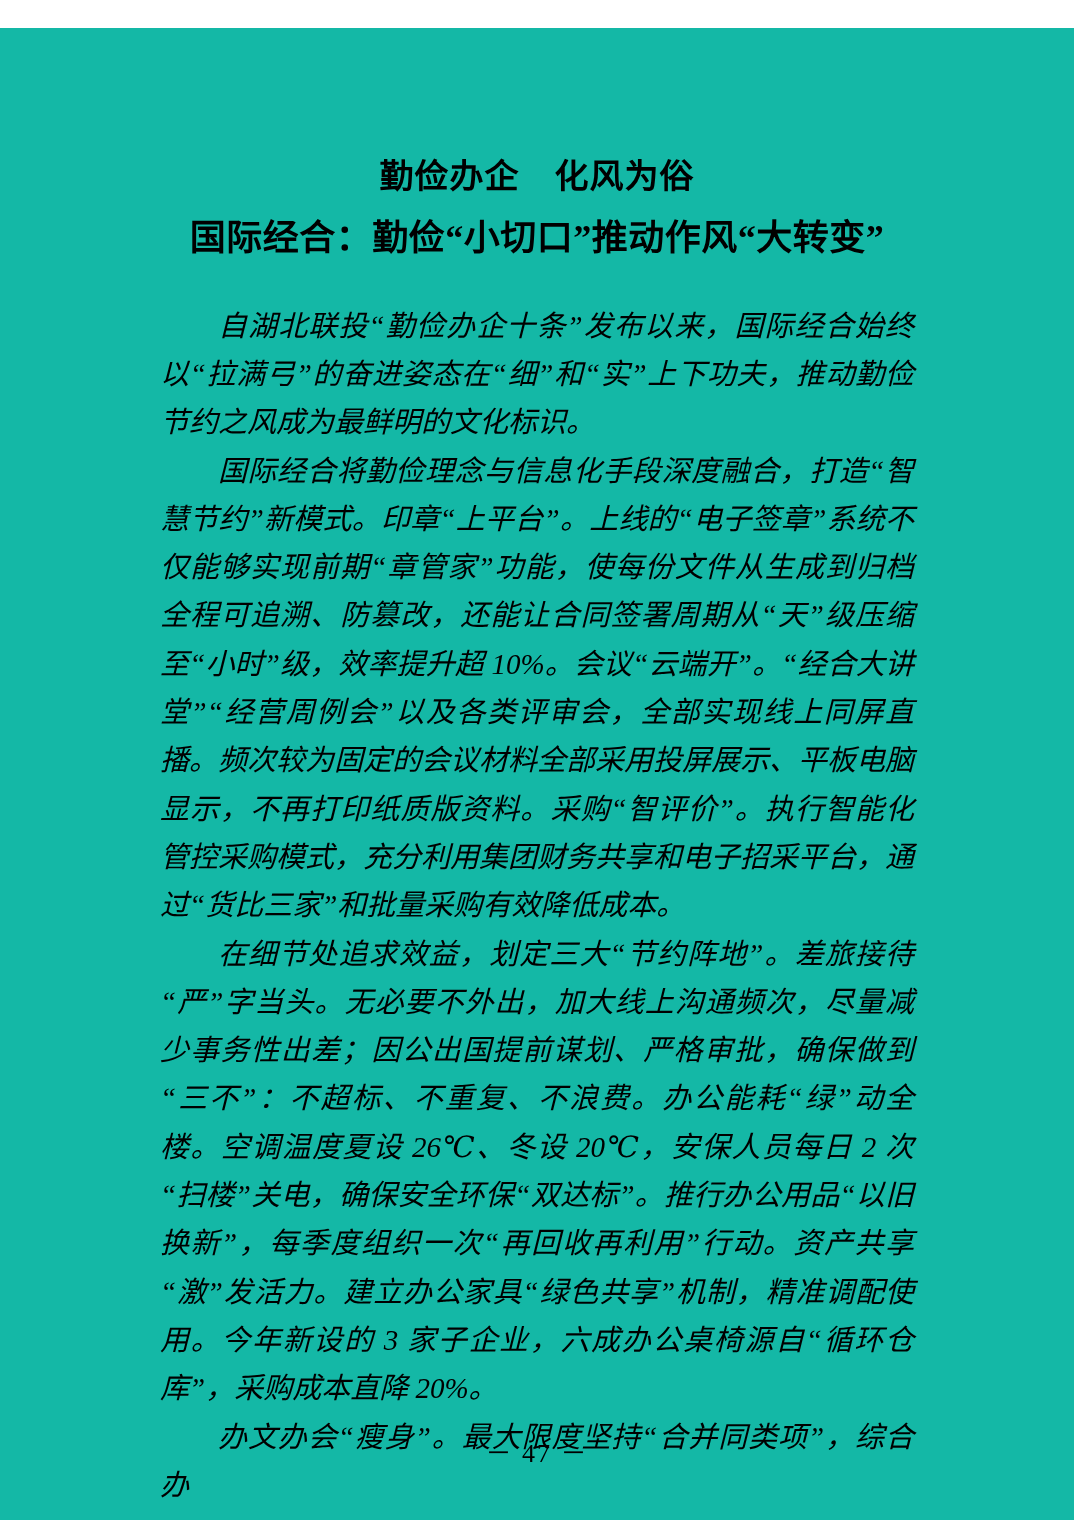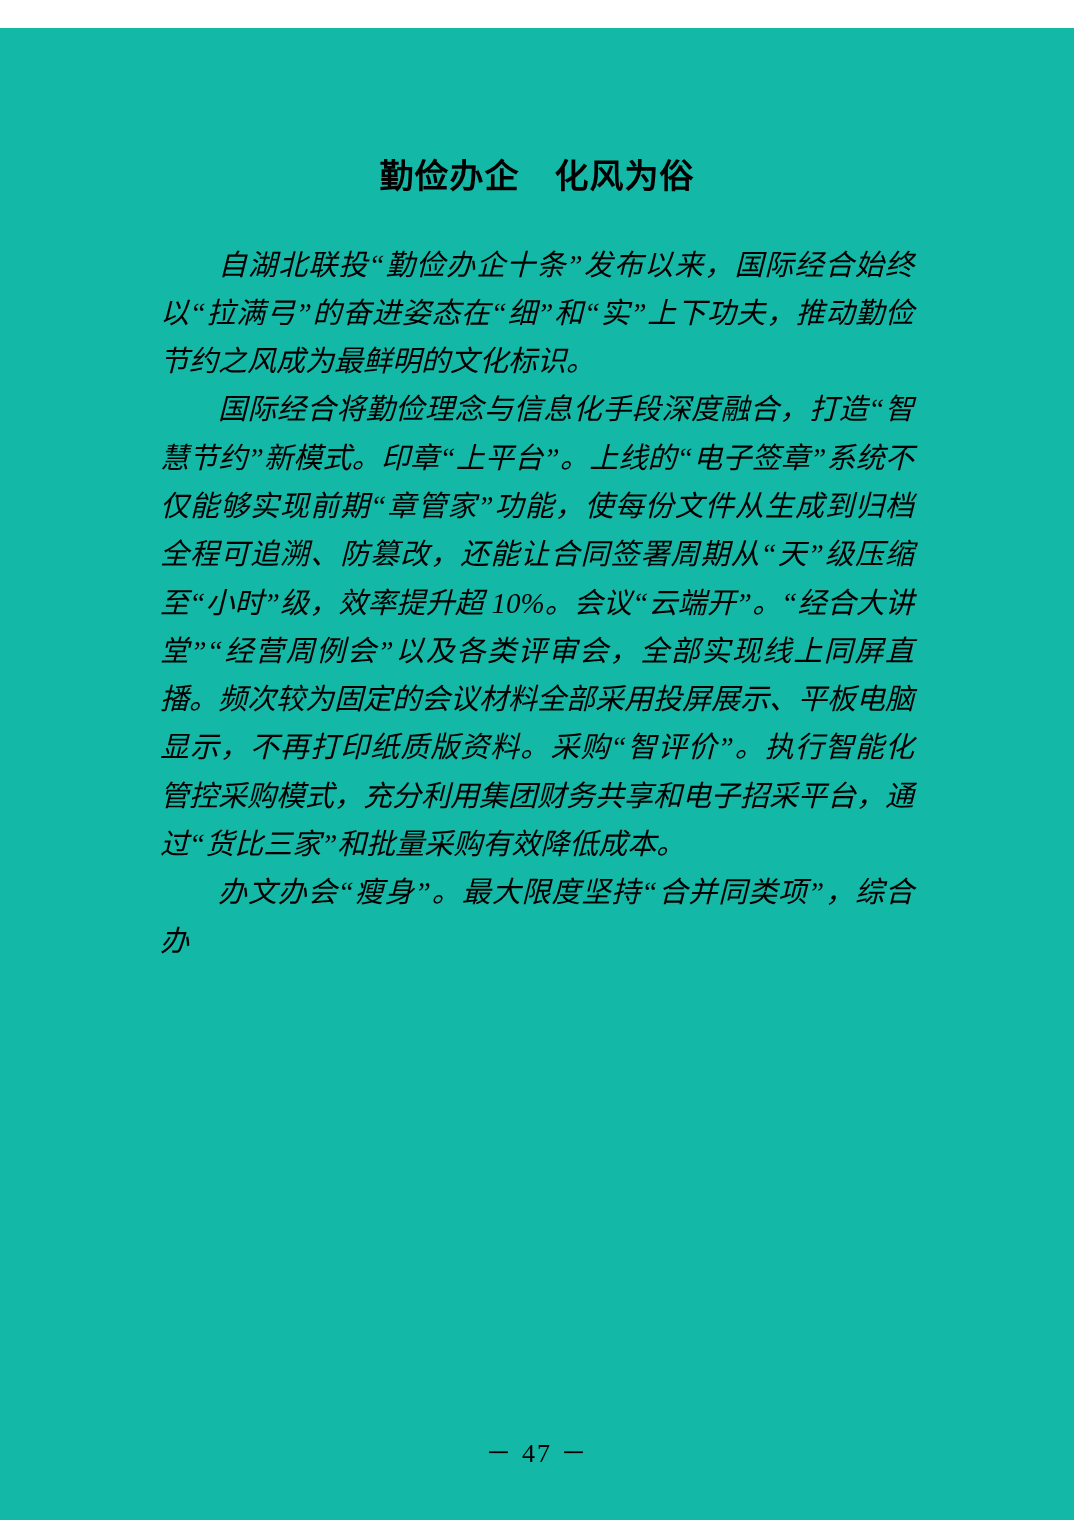--- a/index.html
+++ b/index.html
@@ -52,21 +52,23 @@
     text-align: center;
     font-size: 26px;
     letter-spacing: 2px;
   }
 </style>
 </head>
 <body>
 
 <div class="page">
   <h1 class="doc-title">勤俭办企　化风为俗</h1>
+  <h2 class="doc-subtitle">国际经合：勤俭“小切口”推动作风“大转变”</h2>
 
   <div class="doc-body">
     <p>自湖北联投“勤俭办企十条”发布以来，国际经合始终以“拉满弓”的奋进姿态在“细”和“实”上下功夫，推动勤俭节约之风成为最鲜明的文化标识。</p>
     <p>国际经合将勤俭理念与信息化手段深度融合，打造“智慧节约”新模式。印章“上平台”。上线的“电子签章”系统不仅能够实现前期“章管家”功能，使每份文件从生成到归档全程可追溯、防篡改，还能让合同签署周期从“天”级压缩至“小时”级，效率提升超 10%。会议“云端开”。“经合大讲堂”“经营周例会”以及各类评审会，全部实现线上同屏直播。频次较为固定的会议材料全部采用投屏展示、平板电脑显示，不再打印纸质版资料。采购“智评价”。执行智能化管控采购模式，充分利用集团财务共享和电子招采平台，通过“货比三家”和批量采购有效降低成本。</p>
+    <p>在细节处追求效益，划定三大“节约阵地”。差旅接待“严”字当头。无必要不外出，加大线上沟通频次，尽量减少事务性出差；因公出国提前谋划、严格审批，确保做到“三不”：不超标、不重复、不浪费。办公能耗“绿”动全楼。空调温度夏设 26℃、冬设 20℃，安保人员每日 2 次“扫楼”关电，确保安全环保“双达标”。推行办公用品“以旧换新”，每季度组织一次“再回收再利用”行动。资产共享“激”发活力。建立办公家具“绿色共享”机制，精准调配使用。今年新设的 3 家子企业，六成办公桌椅源自“循环仓库”，采购成本直降 20%。</p>
     <p>办文办会“瘦身”。最大限度坚持“合并同类项”，综合办</p>
   </div>
 
   <div class="page-footer">－ 47 －</div>
 </div>
 
 </body></html>

